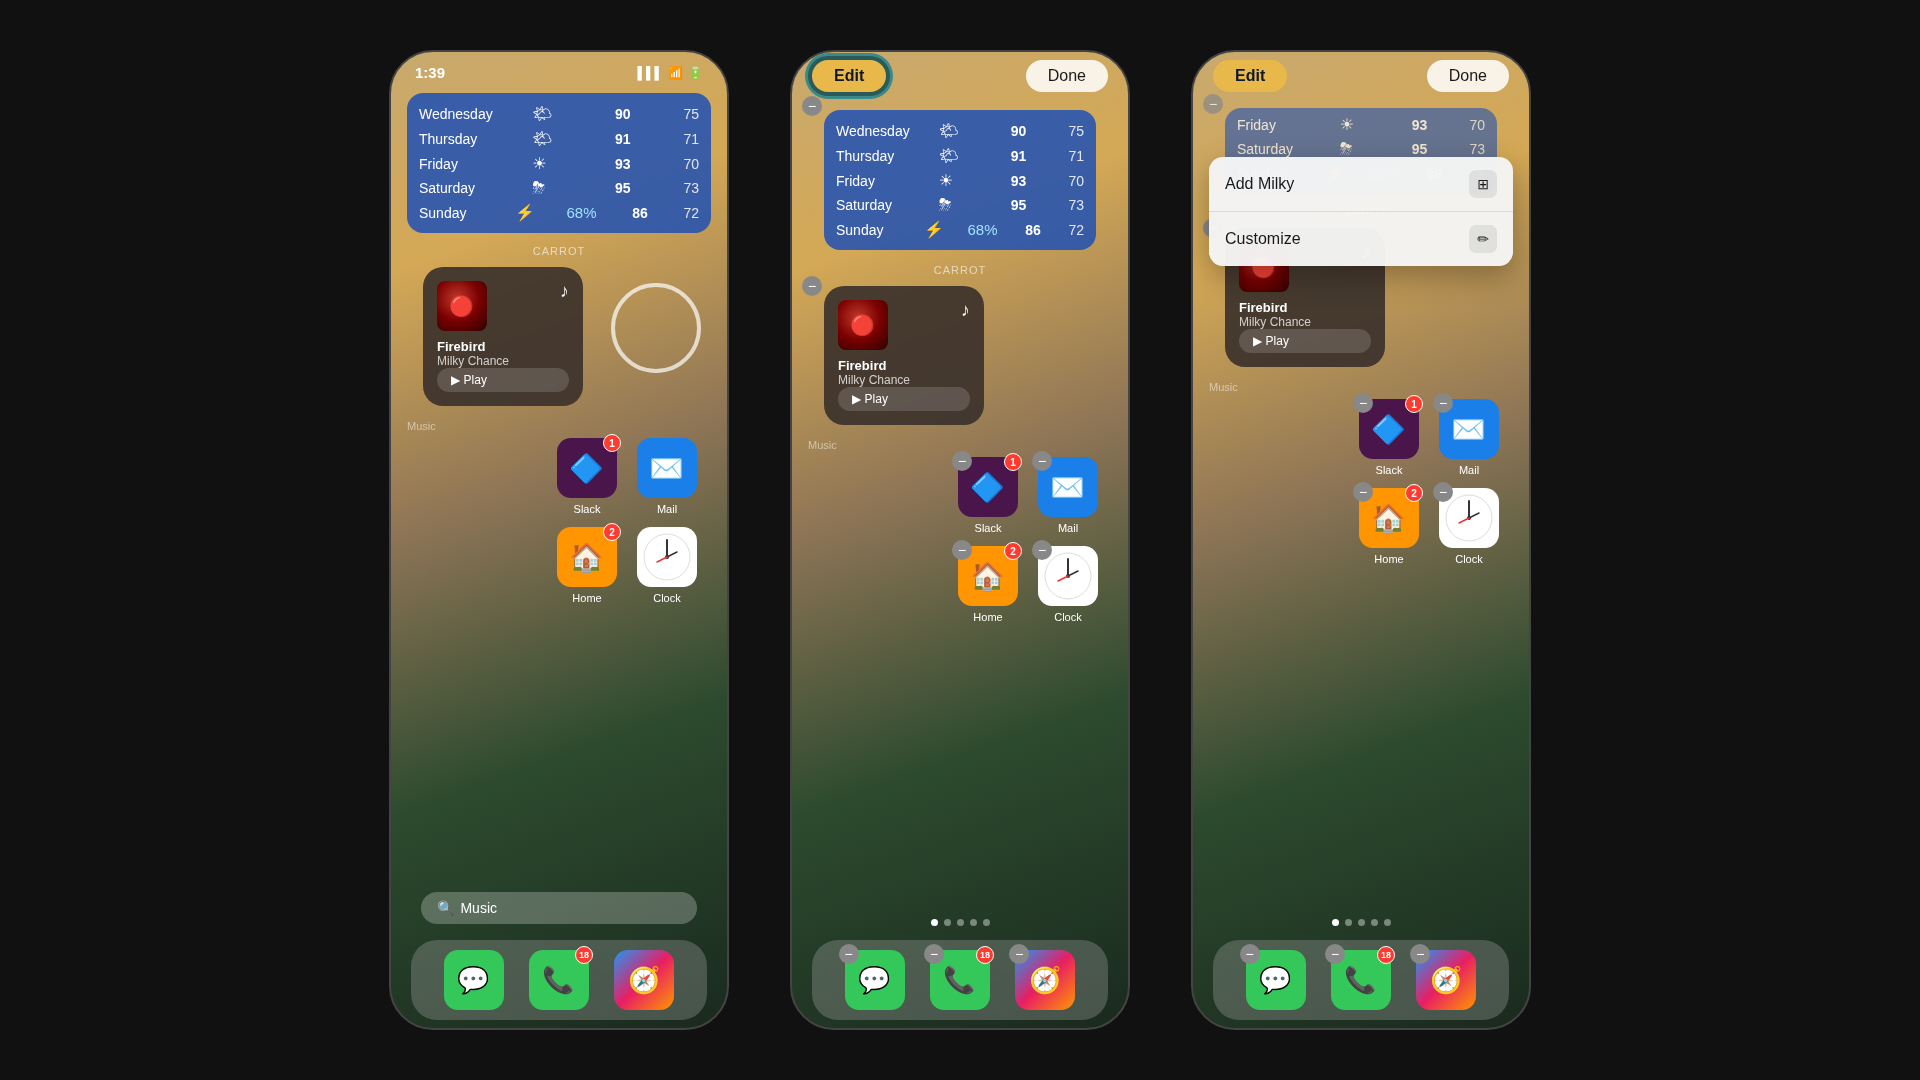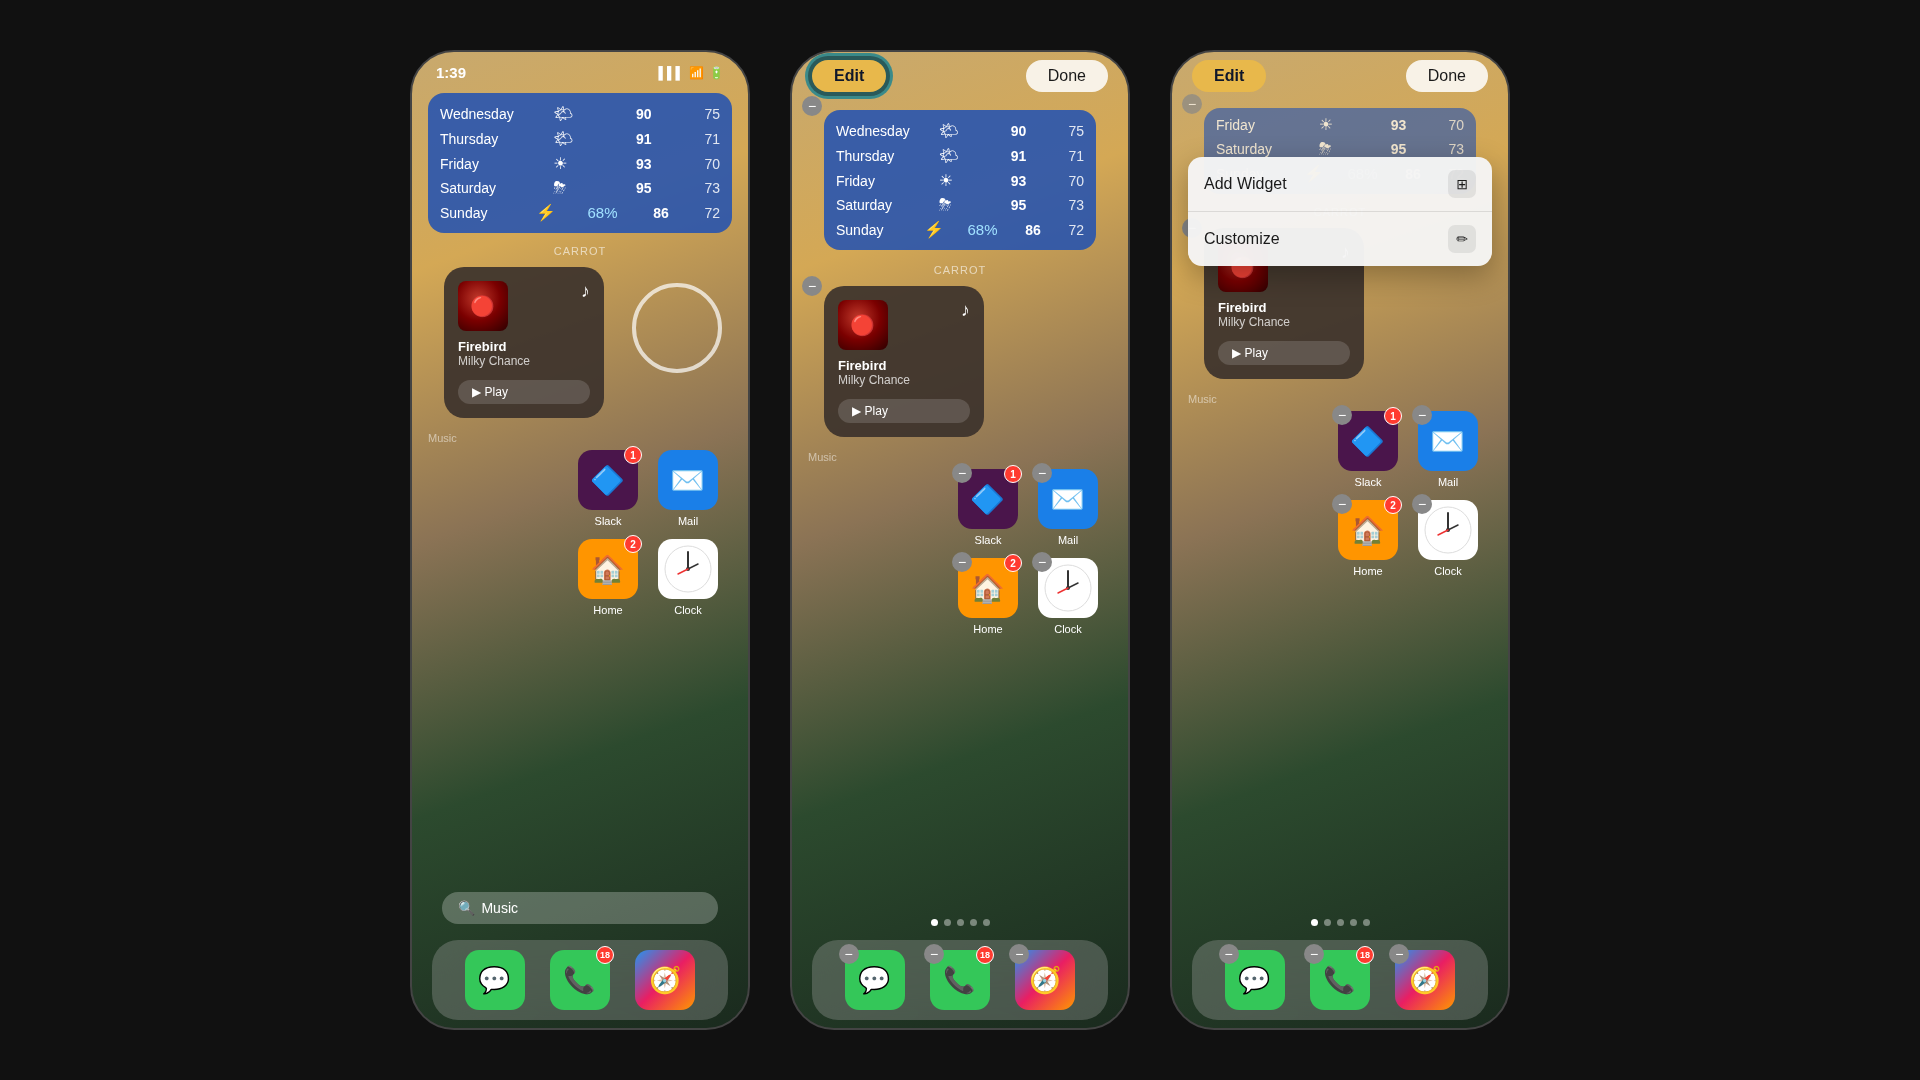--- a/index.html
+++ b/index.html
@@ -10,21 +10,21 @@
       display: flex;
       align-items: center;
       justify-content: center;
       gap: 0px;
       font-family: -apple-system, BlinkMacSystemFont, 'SF Pro Display', 'Helvetica Neue', sans-serif;
       overflow: hidden;
     }
 
     .phone-container {
       display: flex;
-      gap: 40px;
+      gap: 61px;
       align-items: center;
       padding: 20px;
     }
 
     .phone {
       width: 340px;
       height: 980px;
       border-radius: 44px;
       overflow: hidden;
       position: relative;
@@ -113,21 +113,21 @@
 
     .music-info {
       margin-top: 8px;
       color: white;
     }
 
     .music-title { font-size: 13px; font-weight: 600; }
     .music-artist { font-size: 12px; opacity: 0.75; }
 
     .music-play-btn {
-      margin-top: 12px;
+      margin-top: 0;
       background: rgba(255,255,255,0.15);
       border: none;
       border-radius: 20px;
       color: white;
       padding: 5px 14px;
       font-size: 12px;
       cursor: pointer;
       display: flex;
       align-items: center;
       gap: 4px;
@@ -645,21 +645,21 @@
   <div class="phone">
     <div class="phone-content">
 
       <div class="top-btns">
         <button class="btn-edit">Edit</button>
         <button class="btn-done">Done</button>
       </div>
 
       <div class="context-menu">
         <div class="context-menu-item">
-          <span>Add Widget</span>
+          <span>Add Milky</span>
           <div class="context-icon">⊞</div>
         </div>
         <div class="context-menu-item">
           <span>Customize</span>
           <div class="context-icon">✏</div>
         </div>
       </div>
 
       <div style="position:relative; margin: 0px 16px; opacity:0.7;">
         <div class="minus-btn">−</div>

